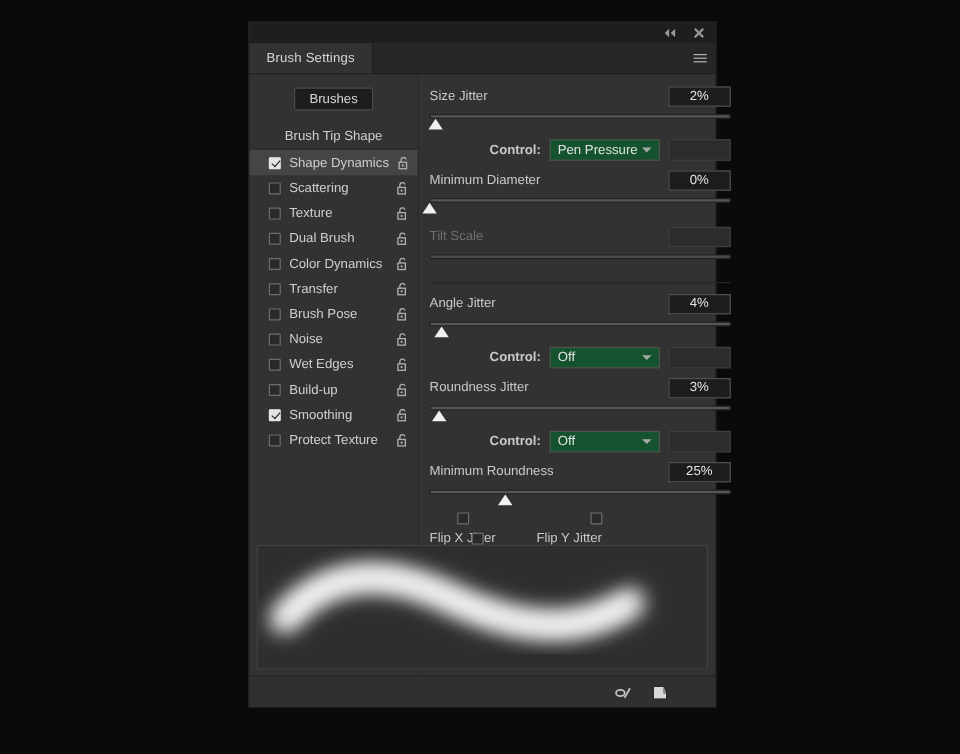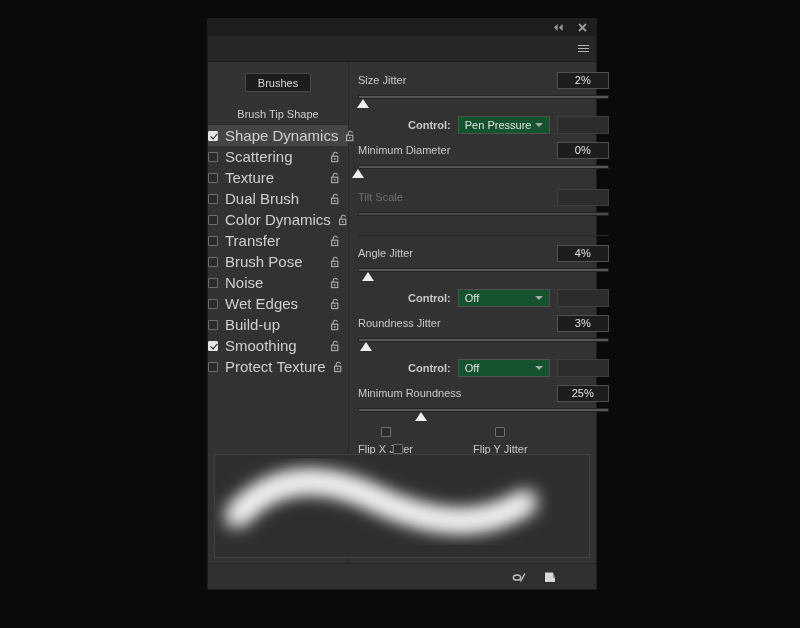--- a/index.html
+++ b/index.html
@@ -92,22 +92,22 @@
     padding: 0 10px;
   }
   .tipshape {
     height: 21px; display: flex; align-items: center; justify-content: center;
     font-size: 11px; color: #cfcfcf;
     border-bottom: 1px solid #2b2b2b;
   }
   .optlist { display: flex; flex-direction: column; }
   .optrow {
     height: 21px; display: flex; align-items: center;
-    padding-left: 0; padding-right: 7px;
-    gap: 7px; font-size: 15px; color: #cfcfcf;
+    padding-left: 16px; padding-right: 7px;
+    gap: 7px; font-size: 11px; color: #cfcfcf;
   }
   .optrow.selected { background: #454545; }
   .optrow .olabel { flex: 1; white-space: nowrap; }
 
   
   .cbx {
     width: 10px; height: 10px; flex: none;
     background: #2a2a2a;
     border: 1px solid #6e6e6e;
     border-radius: 1px;
@@ -194,21 +194,21 @@
     width: 52px; height: 18px;
     background: #2c2c2c; border: 1px solid #3e3e3e;
   }
 
   .divider { height: 1px; background: #272727; margin: 3px 0 9px; }
 
   
   .flips { margin-top: 4px; }
   .fliprow { display: flex; align-items: center; height: 17px; }
   .flipitem { display: flex; align-items: center; gap: 6px; font-size: 11px; color: #c9c9c9; flex-direction: column; }
-  .flipitem.second { margin-left: 60px; }
+  .flipitem.second { margin-left: 34px; align-items: flex-end; }
 
   
   .preview-wrap {
     position: absolute; left: 6px; right: 6px; bottom: 31px;
     height: 104px;
     background: #2e2e2e;
     border: 1px solid #404040;
     overflow: hidden;
   }
   .preview-wrap svg { display: block; width: 100%; height: 100%; }
@@ -239,20 +239,23 @@
         </svg>
       </div>
       <div class="tb-btn">
         <svg width="9" height="9" viewBox="0 0 9 9">
           <path d="M1 1 L8 8 M8 1 L1 8" stroke="currentColor" stroke-width="1.8" fill="none"></path>
         </svg>
       </div>
     </div>
 
     <div class="tabstrip">
+      <div class="tab">
+        <span>Brush Settings</span>
+      </div>
       <div class="tabstrip-fill"></div>
       <div class="burger">
           <span></span>
         </div>
     </div>
 
     <div class="body">
 
       <div class="leftcol">
         <div class="brushes-wrap">

